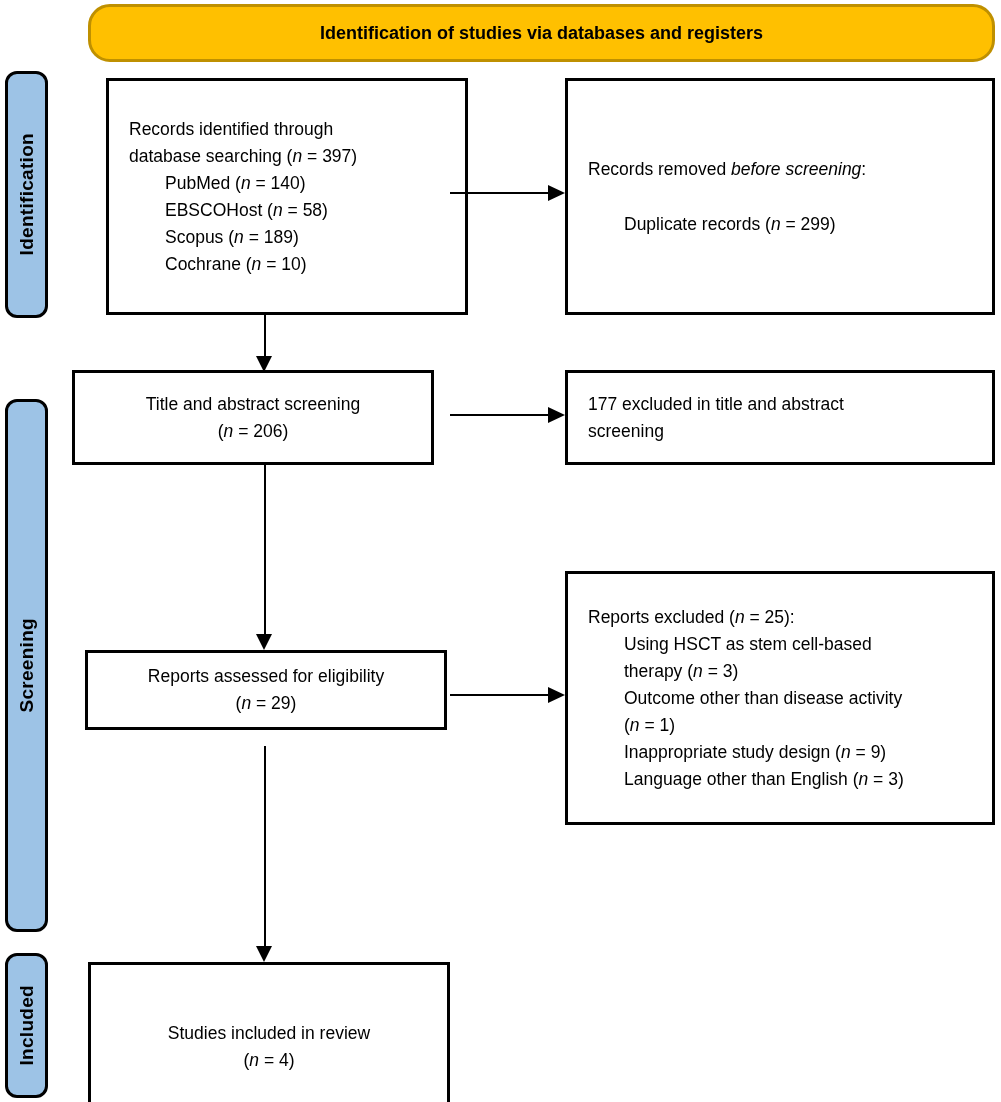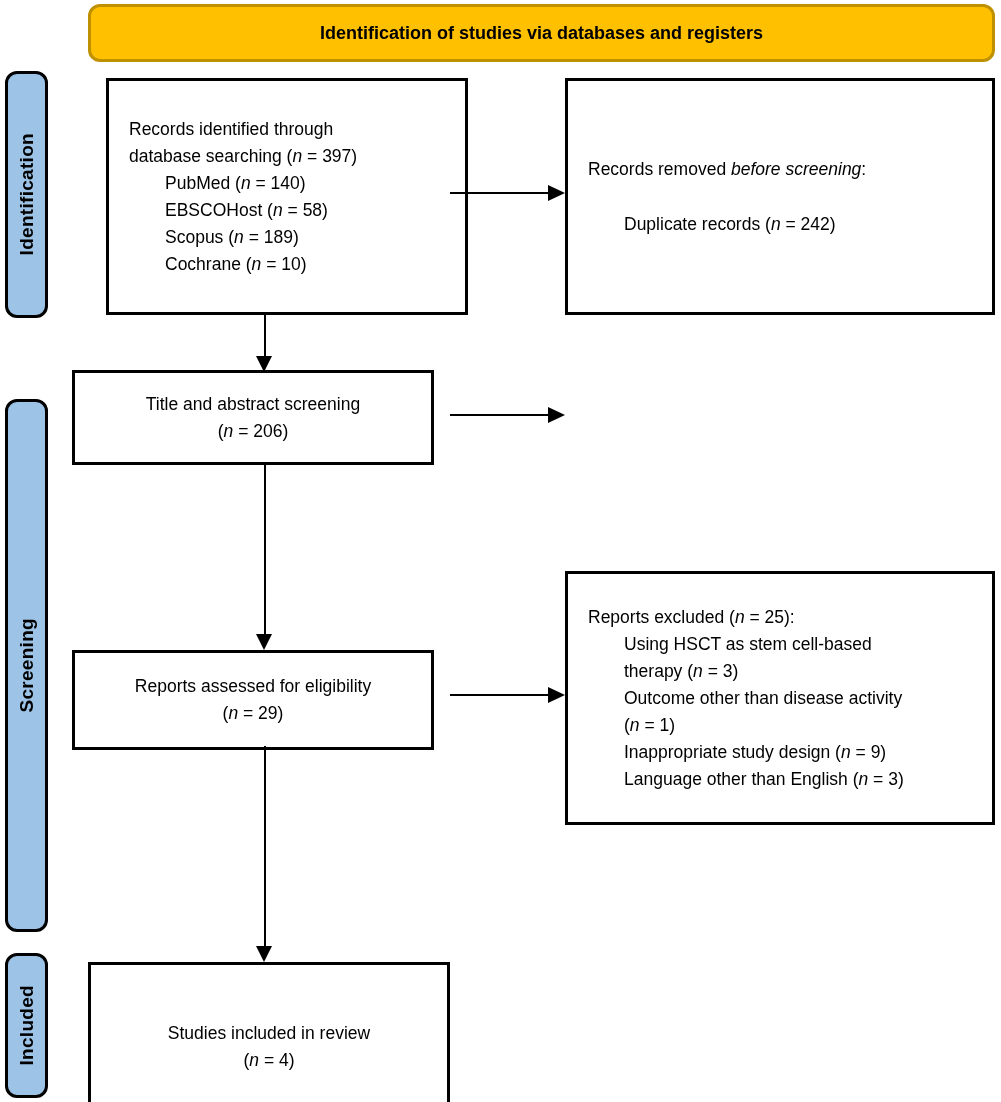--- a/index.html
+++ b/index.html
@@ -24,21 +24,21 @@
     overflow: hidden;
   }
 
   
   .banner {
     position: absolute;
     left: 88px; top: 4px;
     width: 907px; height: 58px;
     background: var(--banner-fill);
     border: 3px solid var(--banner-border);
-    border-radius: 12px;
+    border-radius: 22px;
     display: flex; align-items: center; justify-content: center;
     font-size: 18px; font-weight: bold;
   }
 
   
   .stage {
     position: absolute;
     left: 5px; width: 43px;
     background: var(--stage-fill);
     border: 3px solid var(--stage-border);
@@ -68,21 +68,21 @@
   .box.align-left  { padding-left: 20px; padding-right: 10px; }
   .box.align-center { text-align: center; }
   .line { white-space: nowrap; }
   .line.indent { padding-left: 36px; }
   .it { font-style: italic; }
 
   .box-identified        { left: 88px;  top: 78px;  width: 362px; height: 237px; margin-left: 18px; }
   .box-removed           { left: 565px; top: 78px;  width: 430px; height: 237px; gap: 28px; }
   .box-title-abstract    { left: 72px;  top: 370px; width: 362px; height: 95px; }
   .box-excluded-screen   { left: 565px; top: 370px; width: 430px; height: 95px; }
-  .box-assessed          { left: 72px;  top: 650px; width: 362px; height: 100px; }
+  .box-assessed          { left: 85px;  top: 650px; width: 362px; height: 80px; }
   .box-reports-excluded  { left: 565px; top: 571px; width: 430px; height: 254px; }
   .box-included          { left: 88px;  top: 962px; width: 362px; height: 170px; align-items: center; }
 
   
   .harrow {
     position: absolute;
     height: 2px;
     background: var(--arrow-color);
   }
   .harrow::after {
@@ -135,25 +135,29 @@
   <div class="box align-left box-identified">
       <div class="line"><span>Records identified through</span></div>
       <div class="line"><span>database searching (</span><span class="it">n</span><span> = 397)</span></div>
       <div class="line indent"><span>PubMed (</span><span class="it">n</span><span> = 140)</span></div>
       <div class="line indent"><span>EBSCOHost (</span><span class="it">n</span><span> = 58)</span></div>
       <div class="line indent"><span>Scopus (</span><span class="it">n</span><span> = 189)</span></div>
       <div class="line indent"><span>Cochrane (</span><span class="it">n</span><span> = 10)</span></div>
     </div>
   <div class="box align-left box-removed">
       <div class="line"><span>Records removed </span><span class="it">before screening</span><span>:</span></div>
-      <div class="line indent"><span>Duplicate records (</span><span class="it">n</span><span> = 242)</span></div>
+      <div class="line indent"><span>Duplicate records (</span><span class="it">n</span><span> = 299)</span></div>
     </div>
   <div class="box align-center box-title-abstract">
       <div class="line"><span>Title and abstract screening</span></div>
       <div class="line"><span>(</span><span class="it">n</span><span> = 206)</span></div>
+    </div>
+  <div class="box align-left box-excluded-screen">
+      <div class="line"><span>177 excluded in title and abstract</span></div>
+      <div class="line"><span>screening</span></div>
     </div>
   <div class="box align-center box-assessed">
       <div class="line"><span>Reports assessed for eligibility</span></div>
       <div class="line"><span>(</span><span class="it">n</span><span> = 29)</span></div>
     </div>
   <div class="box align-left box-reports-excluded">
       <div class="line"><span>Reports excluded (</span><span class="it">n</span><span> = 25):</span></div>
       <div class="line indent"><span>Using HSCT as stem cell-based</span></div>
       <div class="line indent"><span>therapy (</span><span class="it">n</span><span> = 3)</span></div>
       <div class="line indent"><span>Outcome other than disease activity</span></div>

